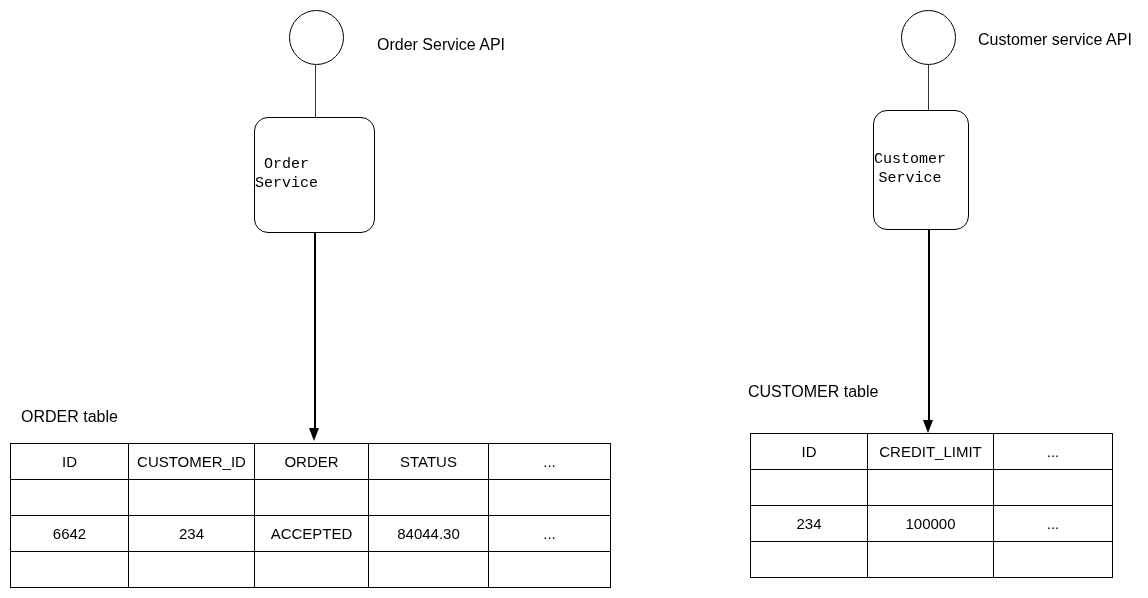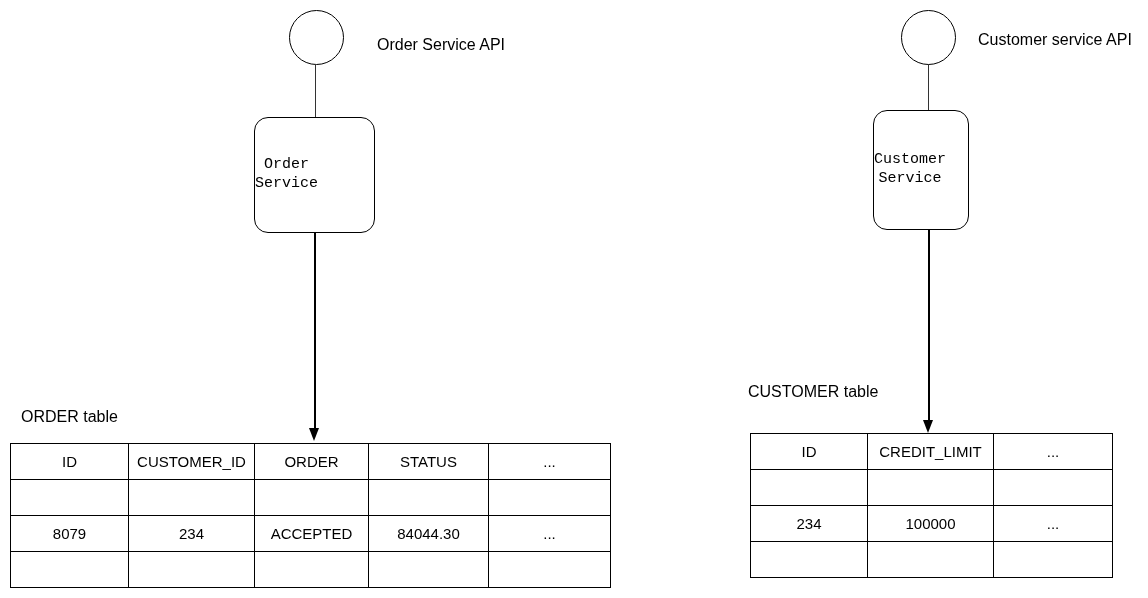--- a/index.html
+++ b/index.html
@@ -80,21 +80,21 @@
         <td>...</td>
       </tr>
       <tr>
         <td></td>
         <td></td>
         <td></td>
         <td></td>
         <td></td>
       </tr>
       <tr>
-        <td>8079</td>
+        <td>6642</td>
         <td>234</td>
         <td>ACCEPTED</td>
         <td>84044.30</td>
         <td>...</td>
       </tr>
       <tr>
         <td></td>
         <td></td>
         <td></td>
         <td></td>

